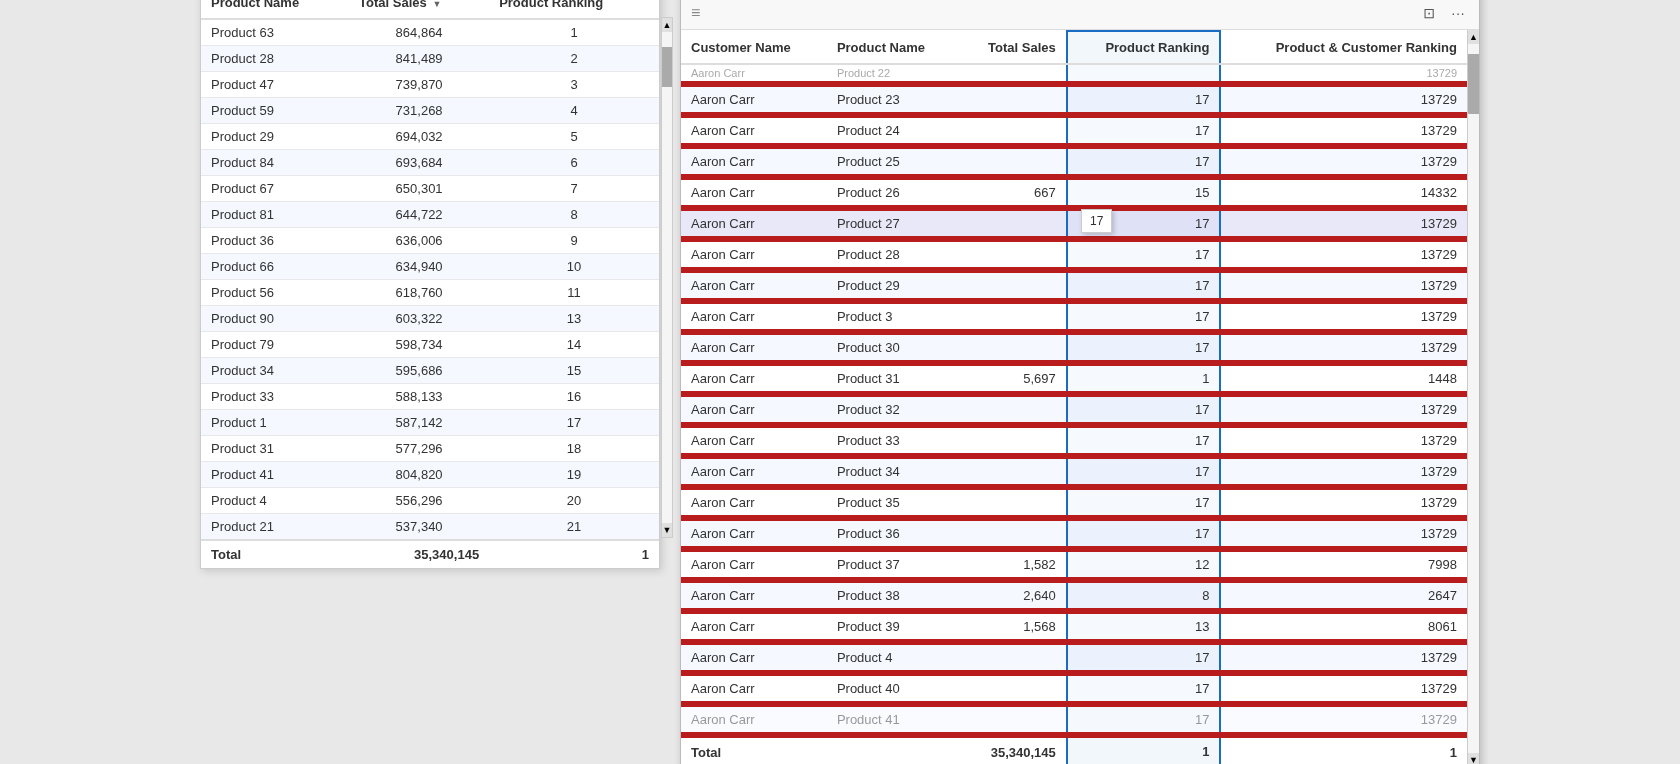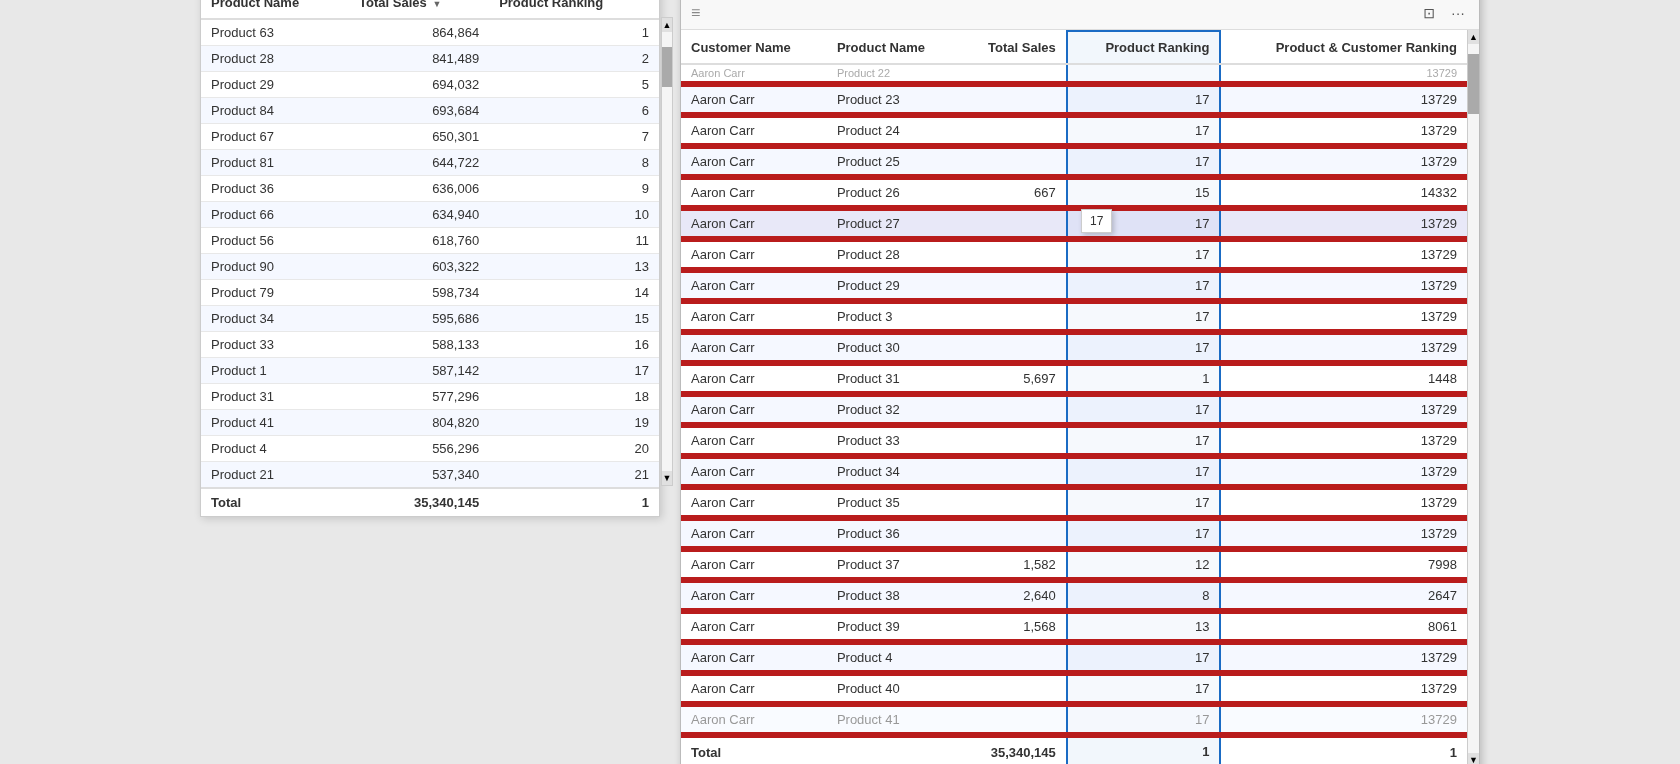--- a/index.html
+++ b/index.html
@@ -59,21 +59,21 @@
       background: #f5f8ff;
     }
     .left-table tbody tr:nth-child(odd) {
       background: white;
     }
     .left-table td {
       padding: 5px 10px;
       color: #333;
     }
     .left-table td.num {
-      text-align: right;
+      text-align: center;
     }
     .left-table tfoot tr {
       background: white;
       border-top: 2px solid #ddd;
     }
     .left-table tfoot td {
       padding: 6px 10px;
       font-weight: 700;
       color: #333;
     }
@@ -250,20 +250,30 @@
       <tbody id="left-tbody">
       <tr>
             <td>Product 63</td>
             <td class="num">864,864</td>
             <td class="num">1</td>
           </tr>
           <tr>
             <td>Product 28</td>
             <td class="num">841,489</td>
             <td class="num">2</td>
+          </tr>
+          <tr>
+            <td>Product 47</td>
+            <td class="num">739,870</td>
+            <td class="num">3</td>
+          </tr>
+          <tr>
+            <td>Product 59</td>
+            <td class="num">731,268</td>
+            <td class="num">4</td>
           </tr>
           <tr>
             <td>Product 29</td>
             <td class="num">694,032</td>
             <td class="num">5</td>
           </tr>
           <tr>
             <td>Product 84</td>
             <td class="num">693,684</td>
             <td class="num">6</td>

